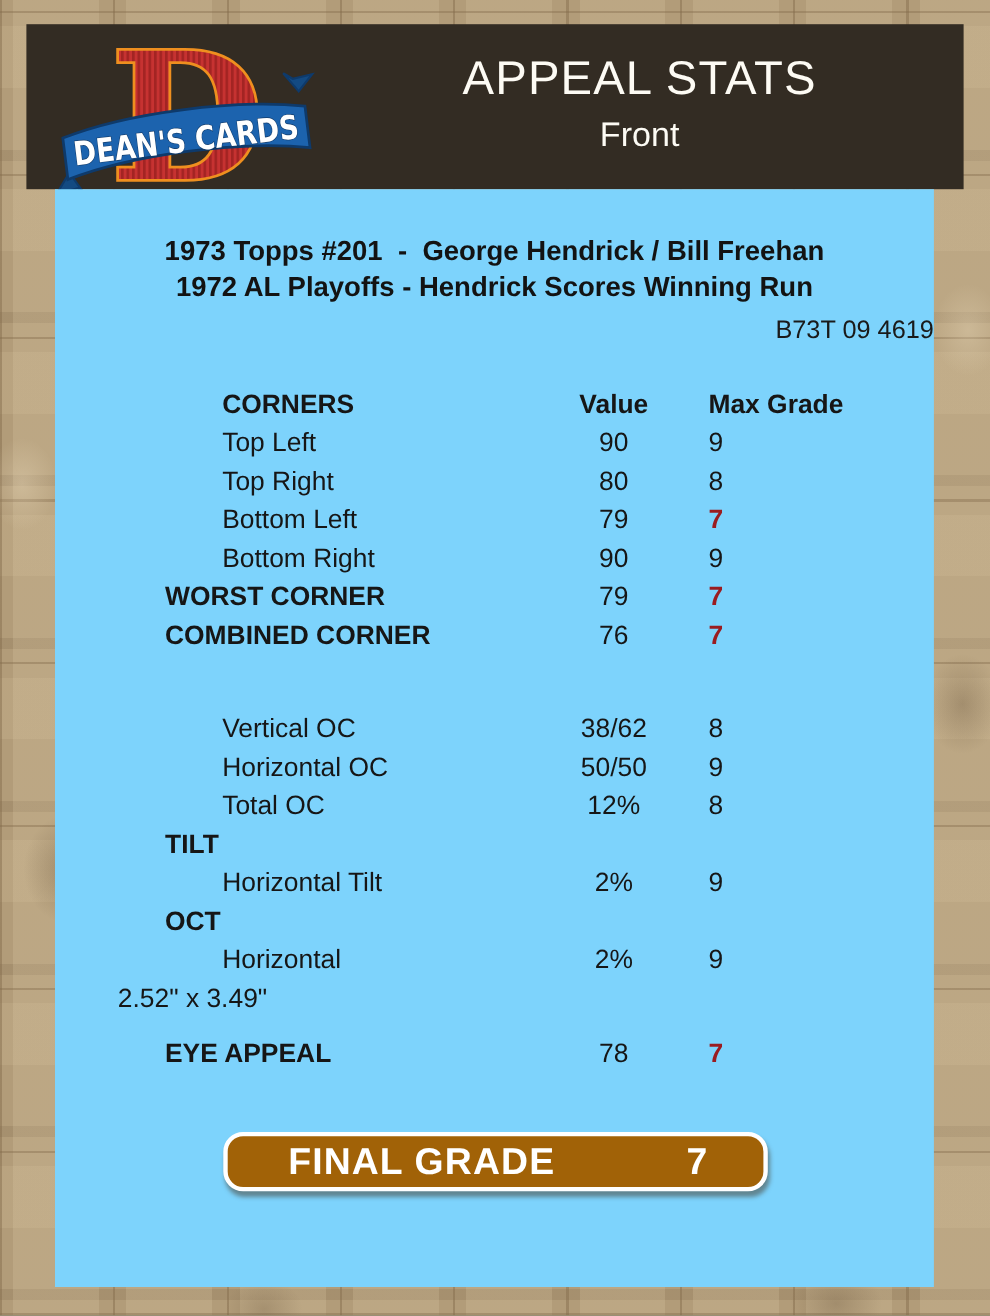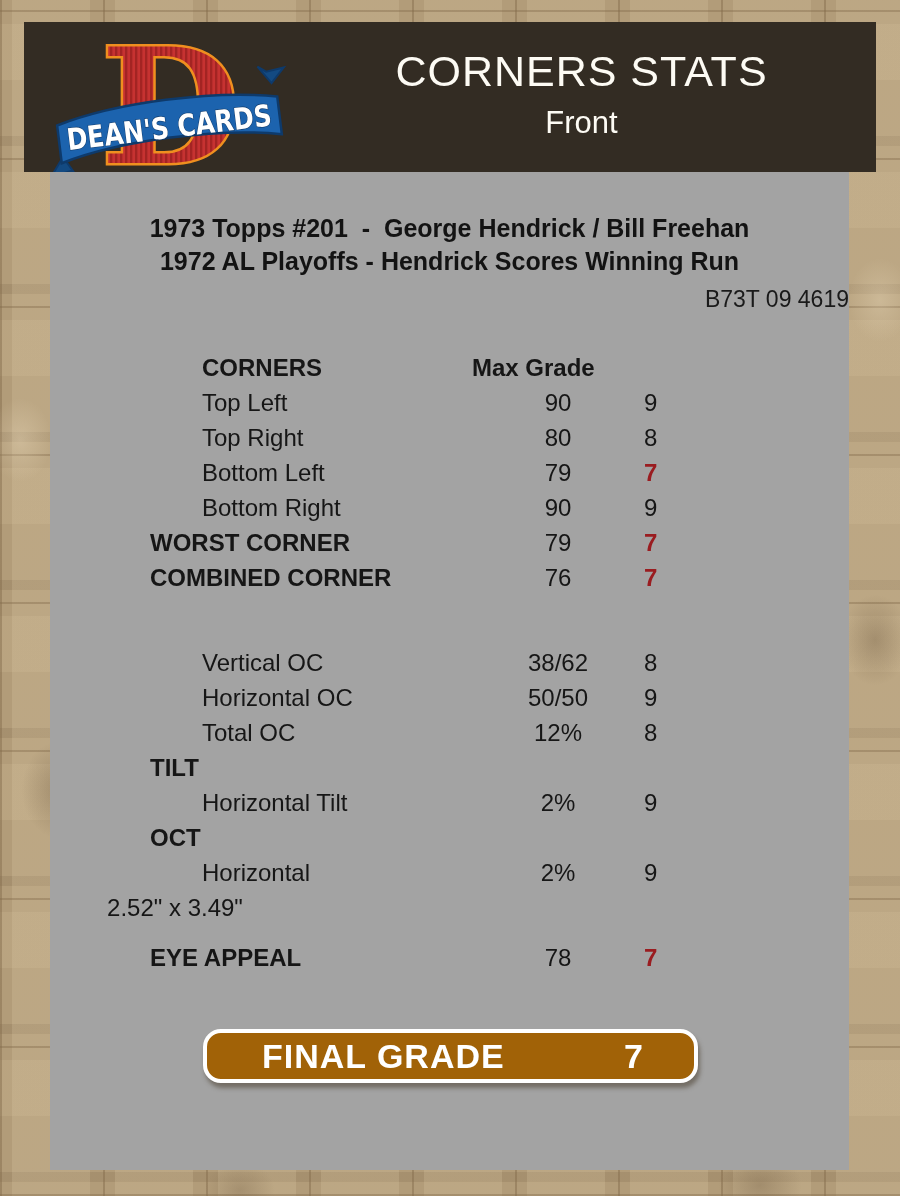--- a/index.html
+++ b/index.html
@@ -25,21 +25,21 @@
   .header{
     position:absolute;left:24px;top:22px;width:852px;height:150px;
     background:#332c23;
   }
   .logo{position:absolute;left:26px;top:4px;width:237px;height:148px;}
   .header-titles{position:absolute;left:263px;top:0;width:589px;height:100%;text-align:center;color:#fdfbf4;}
   .header-title{margin-top:25px;font-size:43px;letter-spacing:1px;}
   .header-subtitle{margin-top:9px;font-size:31px;}
   .panel{
     position:absolute;left:50px;top:172px;width:799px;height:998px;
-    background:#a3a3a3;
+    background:#7dd3fc;
   }
   .card-title{font-weight:bold;font-size:25px;line-height:33px;text-align:center;color:#131313;white-space:pre;}
   .card-title.first{padding-top:40px;}
   .card-id{font-size:23px;line-height:26px;text-align:right;color:#1a1a1a;margin-top:8px;}
   .grading{margin:38px 0 0 100px;width:668px;font-size:24px;color:#161616;}
   .row{display:flex;height:35px;line-height:35px;}
   .row.gap{margin-top:15px;}
   .cell{display:block;}
   .cell.label{width:322px;padding-left:52px;box-sizing:border-box;white-space:nowrap;}
   .cell.value{width:172px;text-align:center;}
@@ -74,33 +74,34 @@
         <text x="120" y="137" text-anchor="middle" font-family="DejaVu Serif, serif" font-weight="bold" font-size="160" fill="url(#pin)" stroke="#ef8f1f" stroke-width="5" paint-order="stroke">D</text>
         <g transform="rotate(-7 118 100)">
           <path d="M10,118 L-4,136 L16,133 L22,140 Z" fill="#134a82" stroke="#0e3a6b" stroke-width="2"></path>
           <path d="M226,70 L240,56 L222,58 L214,52 Z" fill="#134a82" stroke="#0e3a6b" stroke-width="2"></path>
           <path d="M8,86 C70,70 168,70 230,84 L230,122 C168,108 70,108 8,124 Z" fill="#1c63ae" stroke="#0e3a6b" stroke-width="2.5"></path>
           <text x="119" y="112" text-anchor="middle" textLength="206" lengthAdjust="spacingAndGlyphs" font-family="DejaVu Sans, sans-serif" font-weight="bold" font-size="30" fill="#ffffff" stroke="#123a68" stroke-width="1.1" paint-order="stroke">DEAN'S CARDS</text>
         </g>
       </svg>
     </div>
     <div class="header-titles">
-      <div class="header-title">CORNERS STATS</div>
+      <div class="header-title">APPEAL STATS</div>
       <div class="header-subtitle">Front</div>
     </div>
   </div>
 
   <div class="panel">
     <div class="card-title first">1973 Topps #201  -  George Hendrick / Bill Freehan</div>
     <div class="card-title">1972 AL Playoffs - Hendrick Scores Winning Run</div>
     <div class="card-id">B73T 09 4619</div>
 
     <div class="grading">
       <div class="row head">
         <span class="cell label">CORNERS</span>
+        <span class="cell value">Value</span>
         <span class="cell grade">Max Grade</span>
       </div>
       <div class="row">
         <span class="cell label">Top Left</span>
         <span class="cell value">90</span>
         <span class="cell grade">9</span>
       </div>
       <div class="row">
         <span class="cell label">Top Right</span>
         <span class="cell value">80</span>

